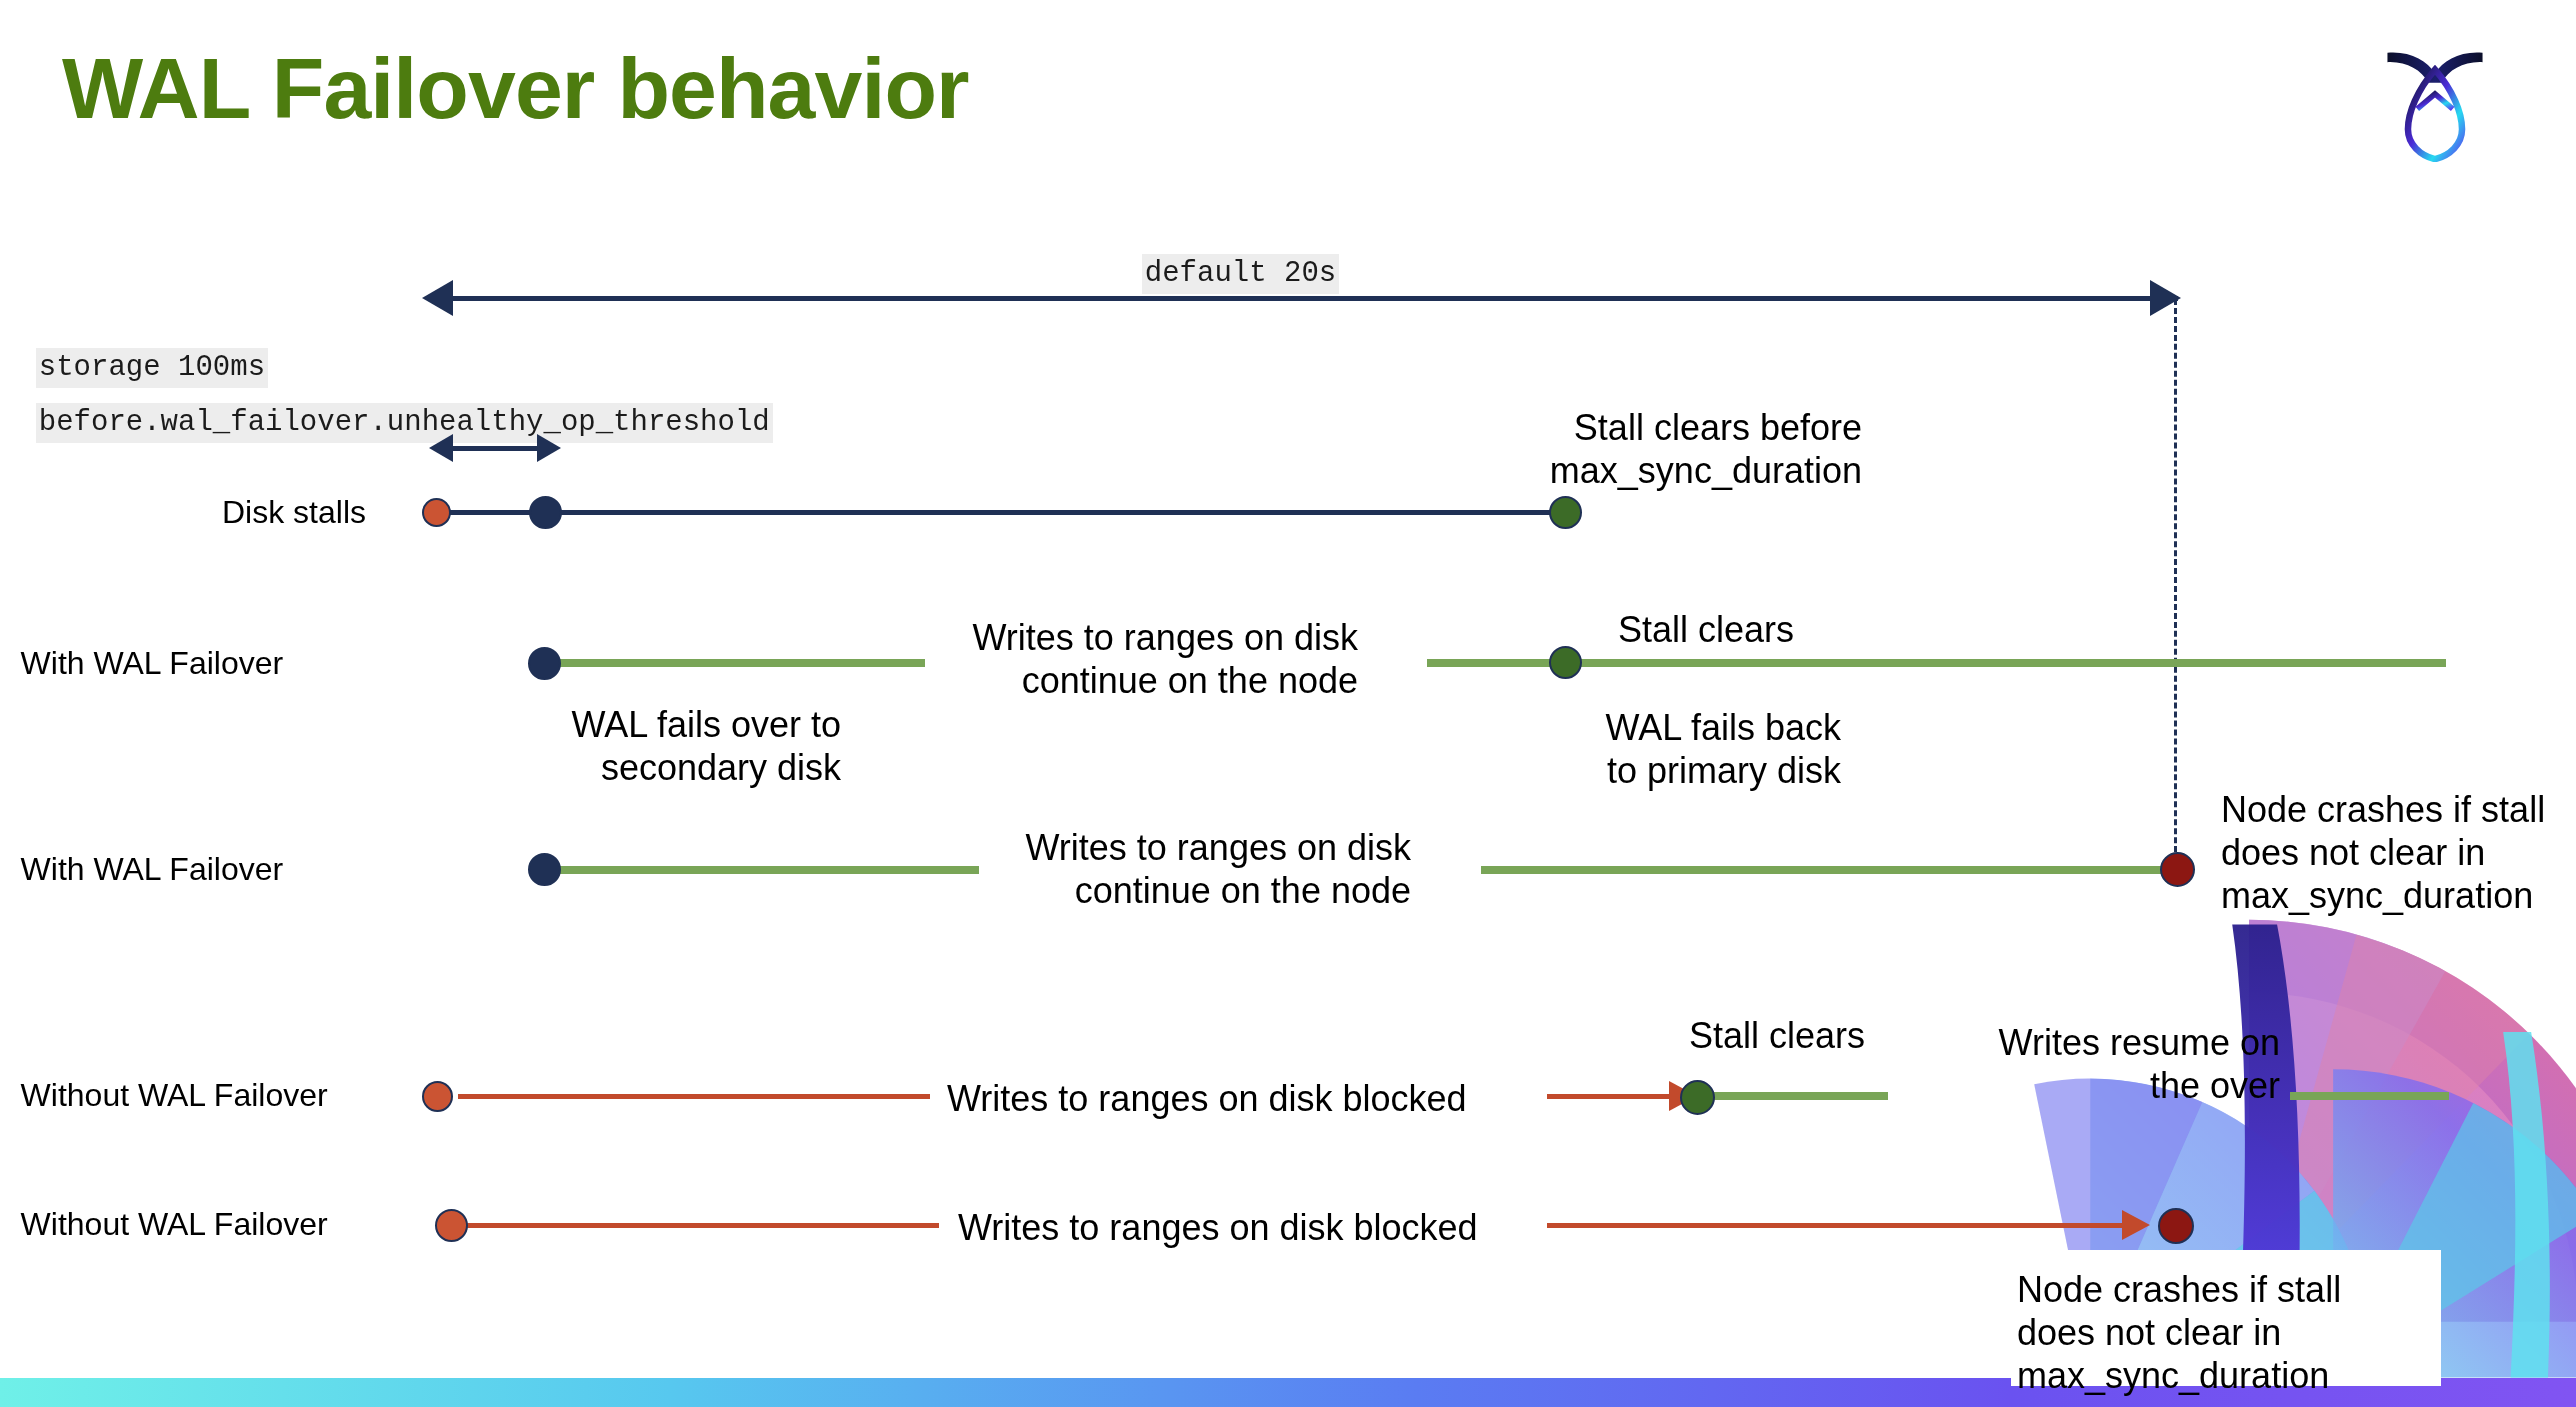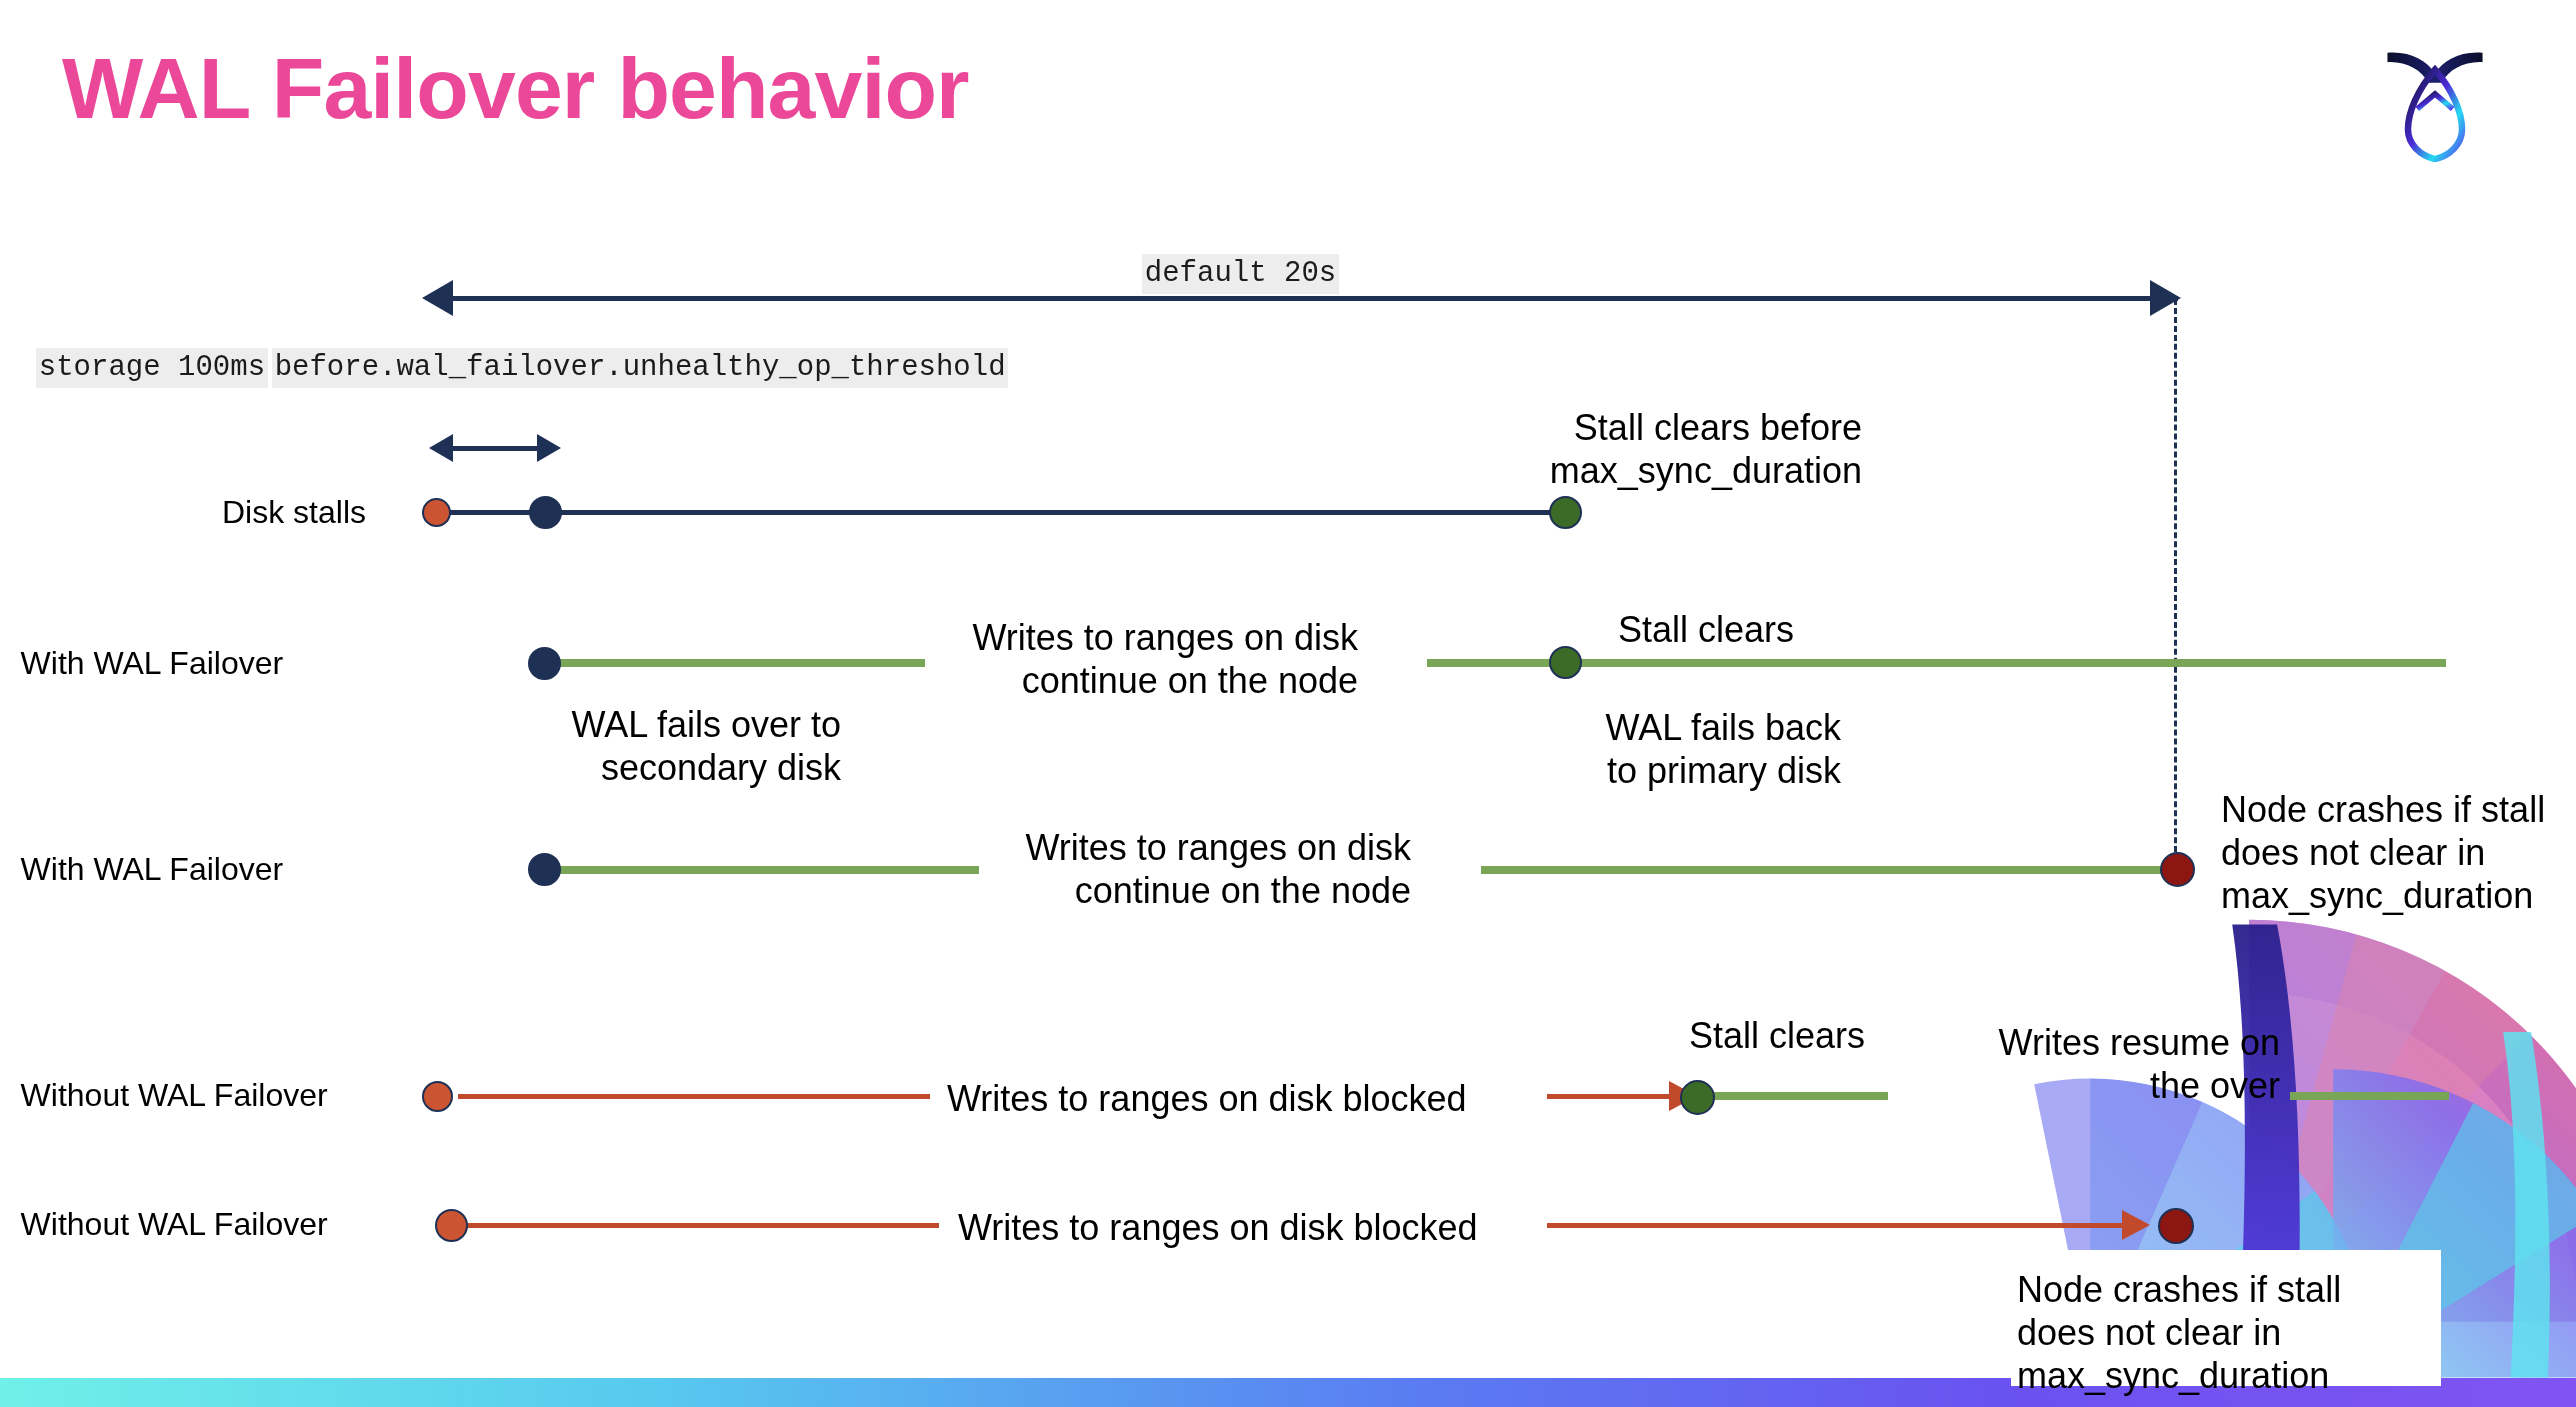--- a/index.html
+++ b/index.html
@@ -12,36 +12,36 @@
   }
   .stage{position:absolute;left:0;top:0;width:2576px;height:1408px;overflow:hidden;}
   .abs{position:absolute;}
 
   
   #page-title{
     left:62px;top:39px;
     font-size:86px;
     font-weight:bold;
     letter-spacing:-0.9px;
-    color:#ec4899;
+    color:#4d7c0f;
     white-space:nowrap;
   }
 
   
   .code-chip{
     font-family:"Liberation Mono","DejaVu Sans Mono",monospace;
     font-size:29px;
     color:#1b1b1b;
     background:#ededed;
     line-height:1.32;
     white-space:nowrap;
     display:inline-block;
     padding:0.9px 2.8px;
   }
-  .code-block{display:flex;flex-direction:row;align-items:flex-start;gap:4px;}
+  .code-block{display:flex;flex-direction:column;align-items:flex-start;gap:15px;}
 
   
   .row-label{
     font-size:32px;color:#000000;white-space:nowrap;
   }
   .note{
     font-size:36px;color:#000000;line-height:1.20;white-space:pre-line;
   }
   .note.center{text-align:right;}
   .note.left{text-align:left;}

